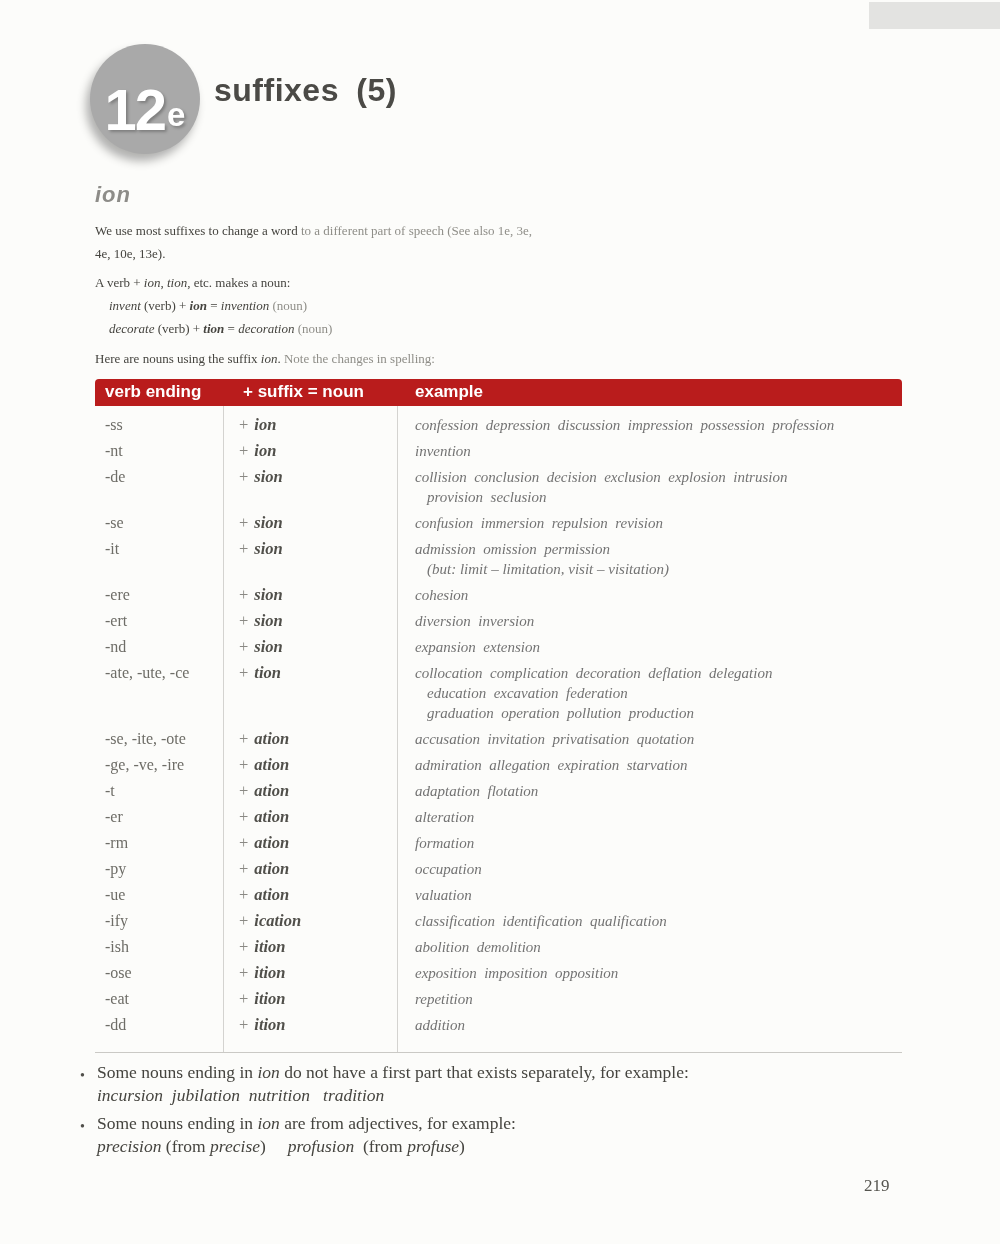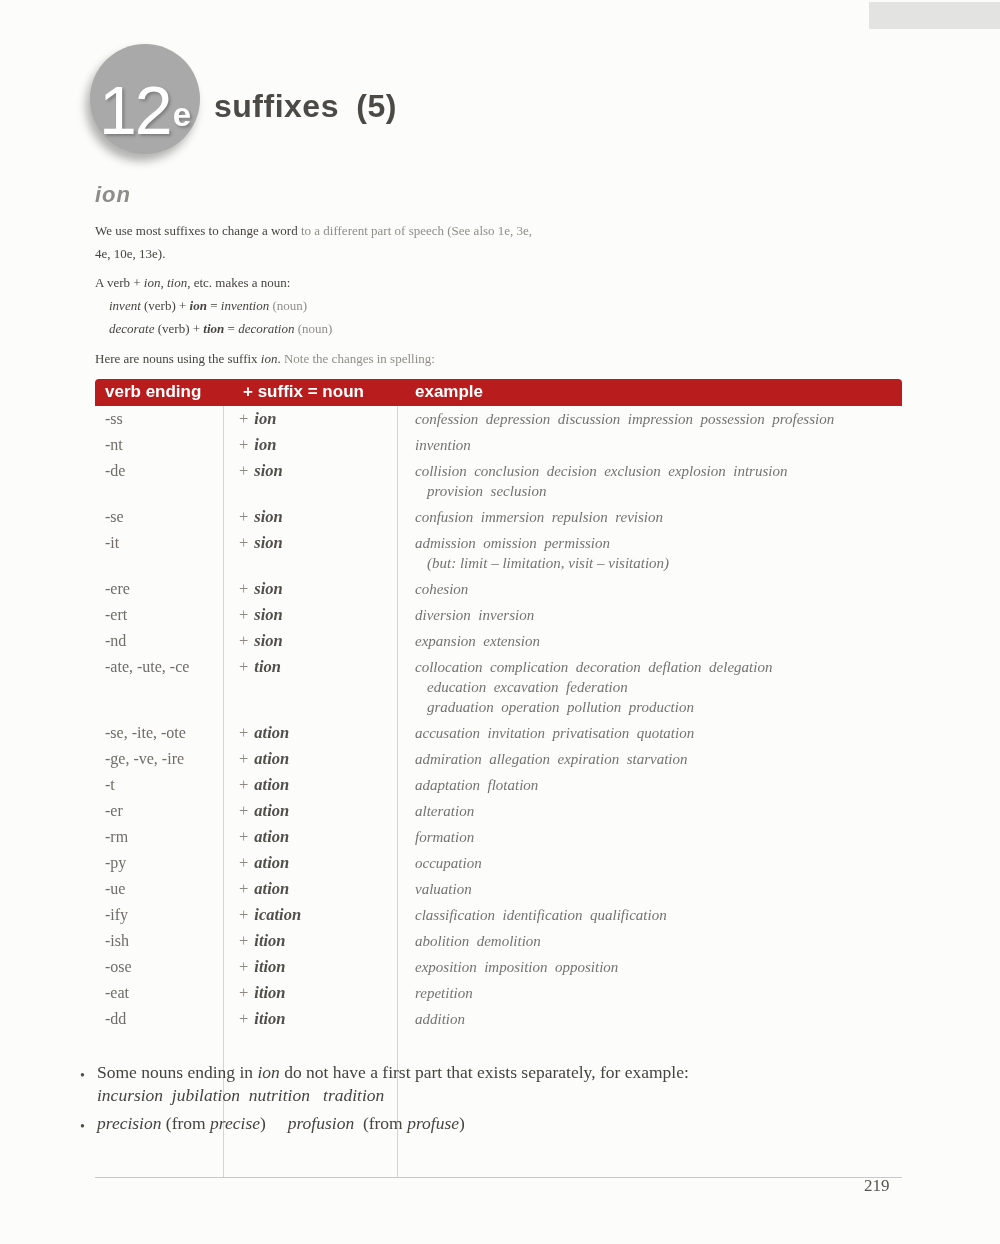--- a/index.html
+++ b/index.html
@@ -5,26 +5,26 @@
   html,body { margin:0; padding:0; background:#ffffff; }
   .page { position:relative; width:1000px; height:1244px; background:#fcfcfa; overflow:hidden;
           font-family:"Liberation Serif","DejaVu Serif",serif; }
 
   .corner-tab { position:absolute; left:869px; top:2px; width:131px; height:27px; background:#e3e3e1; }
 
   .badge { position:absolute; left:90px; top:44px; width:110px; height:110px; border-radius:50%;
            background:#a9a9a9; box-shadow:-4px 7px 10px rgba(0,0,0,.3);
            display:flex; align-items:center; justify-content:center;
            font-family:"Liberation Sans",sans-serif; color:#ffffff; }
-  .badge-num { font-size:68px; font-weight:normal; letter-spacing:-2px; line-height:1;
+  .badge-num { font-size:58px; font-weight:bold; letter-spacing:-2px; line-height:1;
                text-shadow:2px 2px 3px rgba(0,0,0,.25);margin-top:21px; }
   .badge-letter { font-size:33px; font-weight:bold; line-height:1; margin-top:30px; margin-left:2px;
                   text-shadow:2px 2px 3px rgba(0,0,0,.25); }
 
-  .title { position:absolute; left:214px; top:88px; margin:0;
+  .title { position:absolute; left:214px; top:72px; margin:0;
            font-family:"Liberation Sans",sans-serif; font-size:32px; font-weight:bold;
            color:#4b4a46; letter-spacing:.5px; word-spacing:8px; }
 
   .sec-heading { position:absolute; left:95px; top:182px; margin:0;
                  font-family:"Liberation Sans",sans-serif; font-size:22px; font-weight:bold;
                  font-style:italic; color:#8d8c88; letter-spacing:1px; }
 
   .intro { position:absolute; left:95px; top:219px; font-size:13px; line-height:23px; color:#45443f; }
   .p2 { margin-top:6px; }
   .exline { margin-left:14px; }
@@ -33,22 +33,22 @@
   .it { font-style:italic; }
   .bi { font-style:italic; font-weight:bold; }
   .fade { color:#8f8e88; }
 
   .thead { position:absolute; left:95px; top:379px; width:807px; height:27px; background:#b91c1c;
            border-radius:4px 4px 0 0; font-family:"Liberation Sans",sans-serif; font-weight:bold;
            color:#ffffff; font-size:17px; }
   .th { position:absolute; top:3px; }
   .th1 { left:10px; } .th2 { left:148px; } .th3 { left:320px; }
 
-  .tbody { position:absolute; left:95px; top:406px; width:807px; height:772px; box-sizing:border-box;
-           border-bottom:1px solid #cac9c5; }
+  .tbody { position:absolute; left:95px; top:406px; width:807px; height:647px; box-sizing:border-box;
+           padding-top:6px; border-bottom:1px solid #cac9c5; }
   .vline { position:absolute; top:0; bottom:0; width:1px; background:#d4d3d0; }
   .v1 { left:128px; } .v2 { left:302px; }
 
   .trow { display:flex; align-items:flex-start; padding:3px 0; line-height:20px; }
   .c1 { width:128px; padding-left:10px; box-sizing:border-box; font-size:16px; color:#6e6d67; }
   .c2 { width:174px; padding-left:16px; box-sizing:border-box; font-size:16.5px; color:#504f4a; }
   .plus { color:#8a8984; margin-right:6px; }
   .sfx { font-weight:bold; font-style:italic; }
   .c3 { flex:1; padding-left:18px; font-size:15px; font-style:italic; color:#737373; }
   .exl { white-space:pre; }
@@ -254,20 +254,21 @@
     <div class="note">
       <span class="bullet">•</span>
       <div class="ncontent">
         <div><span>Some nouns ending in </span><span class="it">ion</span><span> do not have a first part that exists separately, for example:</span></div>
         <div class="nline2 it">incursion  jubilation  nutrition   tradition</div>
       </div>
     </div>
     <div class="note">
       <span class="bullet">•</span>
       <div class="ncontent">
+        <div><span>Some nouns ending in </span><span class="it">ion</span><span> are from adjectives, for example:</span></div>
         <div class="nline2"><span class="it">precision</span><span> (from </span><span class="it">precise</span><span>)</span><span>     </span><span class="it">profusion</span><span>  (from </span><span class="it">profuse</span><span>)</span></div>
       </div>
     </div>
   </div>
 
   <div class="pageno">219</div>
 
 </div>
 
 </body></html>

